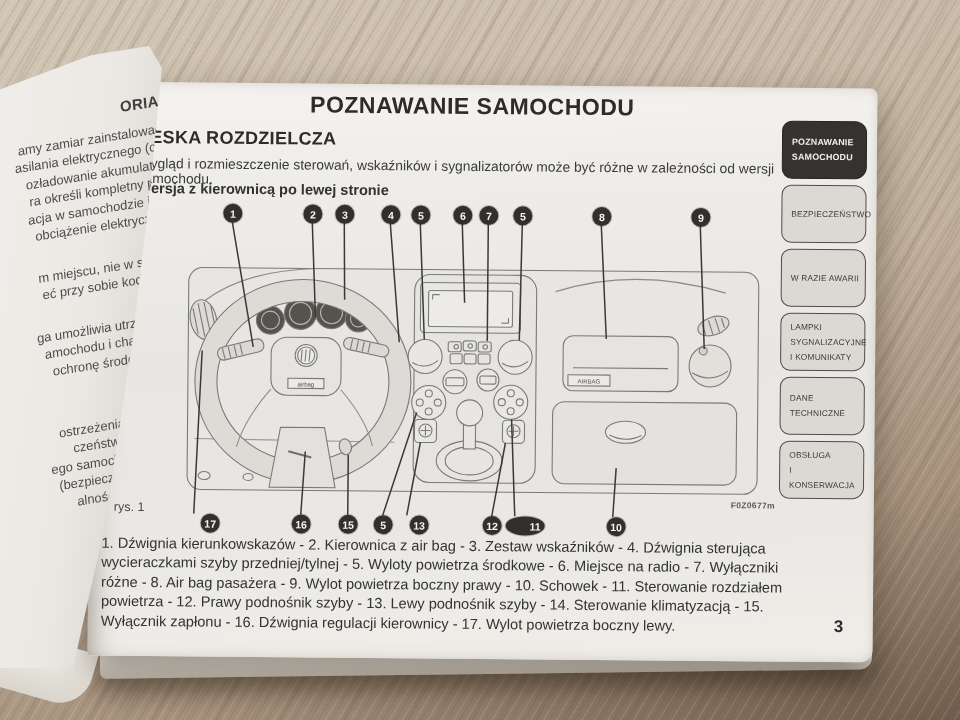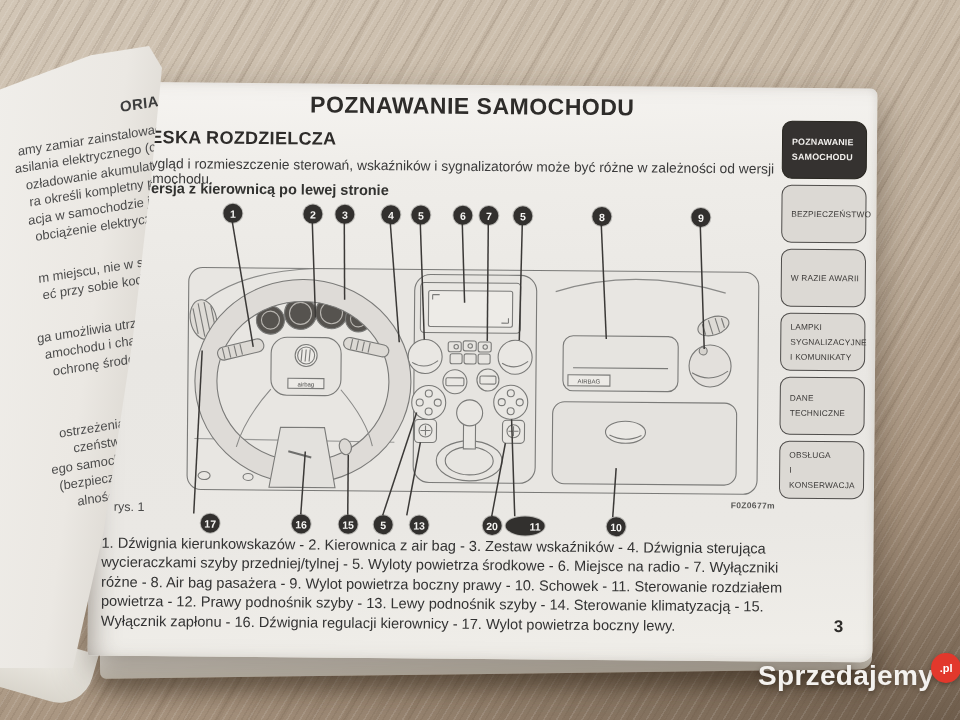--- a/index.html
+++ b/index.html
@@ -326,21 +326,21 @@
     <div class="co" style="left:362px;top:121px;">6</div>
     <div class="co" style="left:388px;top:121px;">7</div>
     <div class="co" style="left:422px;top:121px;">5</div>
     <div class="co" style="left:501px;top:121px;">8</div>
     <div class="co" style="left:600px;top:121px;">9</div>
     <div class="co" style="left:112px;top:431px;">17</div>
     <div class="co" style="left:203px;top:431px;">16</div>
     <div class="co" style="left:250px;top:431px;">15</div>
     <div class="co" style="left:285px;top:431px;">5</div>
     <div class="co" style="left:321px;top:431px;">13</div>
-    <div class="co" style="left:394px;top:431px;">20</div>
+    <div class="co" style="left:394px;top:431px;">12</div>
     <div class="co" style="left:417px;top:431px;padding-left:20px;">11</div>
     <div class="co" style="left:518px;top:431px;">10</div>
 
     <div class="rp-el rys">rys. 1</div>
     <div class="rp-el figcode">F0Z0677m</div>
     <div class="rp-el legend">1. Dźwignia kierunkowskazów - 2. Kierownica z air bag - 3. Zestaw wskaźników - 4. Dźwignia sterująca wycieraczkami szyby przedniej/tylnej - 5. Wyloty powietrza środkowe - 6. Miejsce na radio - 7. Wyłączniki różne - 8. Air bag pasażera - 9. Wylot powietrza boczny prawy - 10. Schowek - 11. Sterowanie rozdziałem powietrza - 12. Prawy podnośnik szyby - 13. Lewy podnośnik szyby - 14. Sterowanie klimatyzacją - 15. Wyłącznik zapłonu - 16. Dźwignia regulacji kierownicy - 17. Wylot powietrza boczny lewy.</div>
     <div class="rp-el page-num">3</div>
 
     <div class="tabs">
       <div class="tab active">
@@ -362,18 +362,14 @@
           <span>DANE
 TECHNICZNE</span>
         </div>
       <div class="tab">
           <span>OBSŁUGA
 I KONSERWACJA</span>
         </div>
     </div>
   </div>
 
-  <div class="watermark">
-    <span class="wm-text">Sprzedajemy</span>
-    <span class="wm-badge">.pl</span>
-  </div>
 
 </div>
 
 </body></html>

